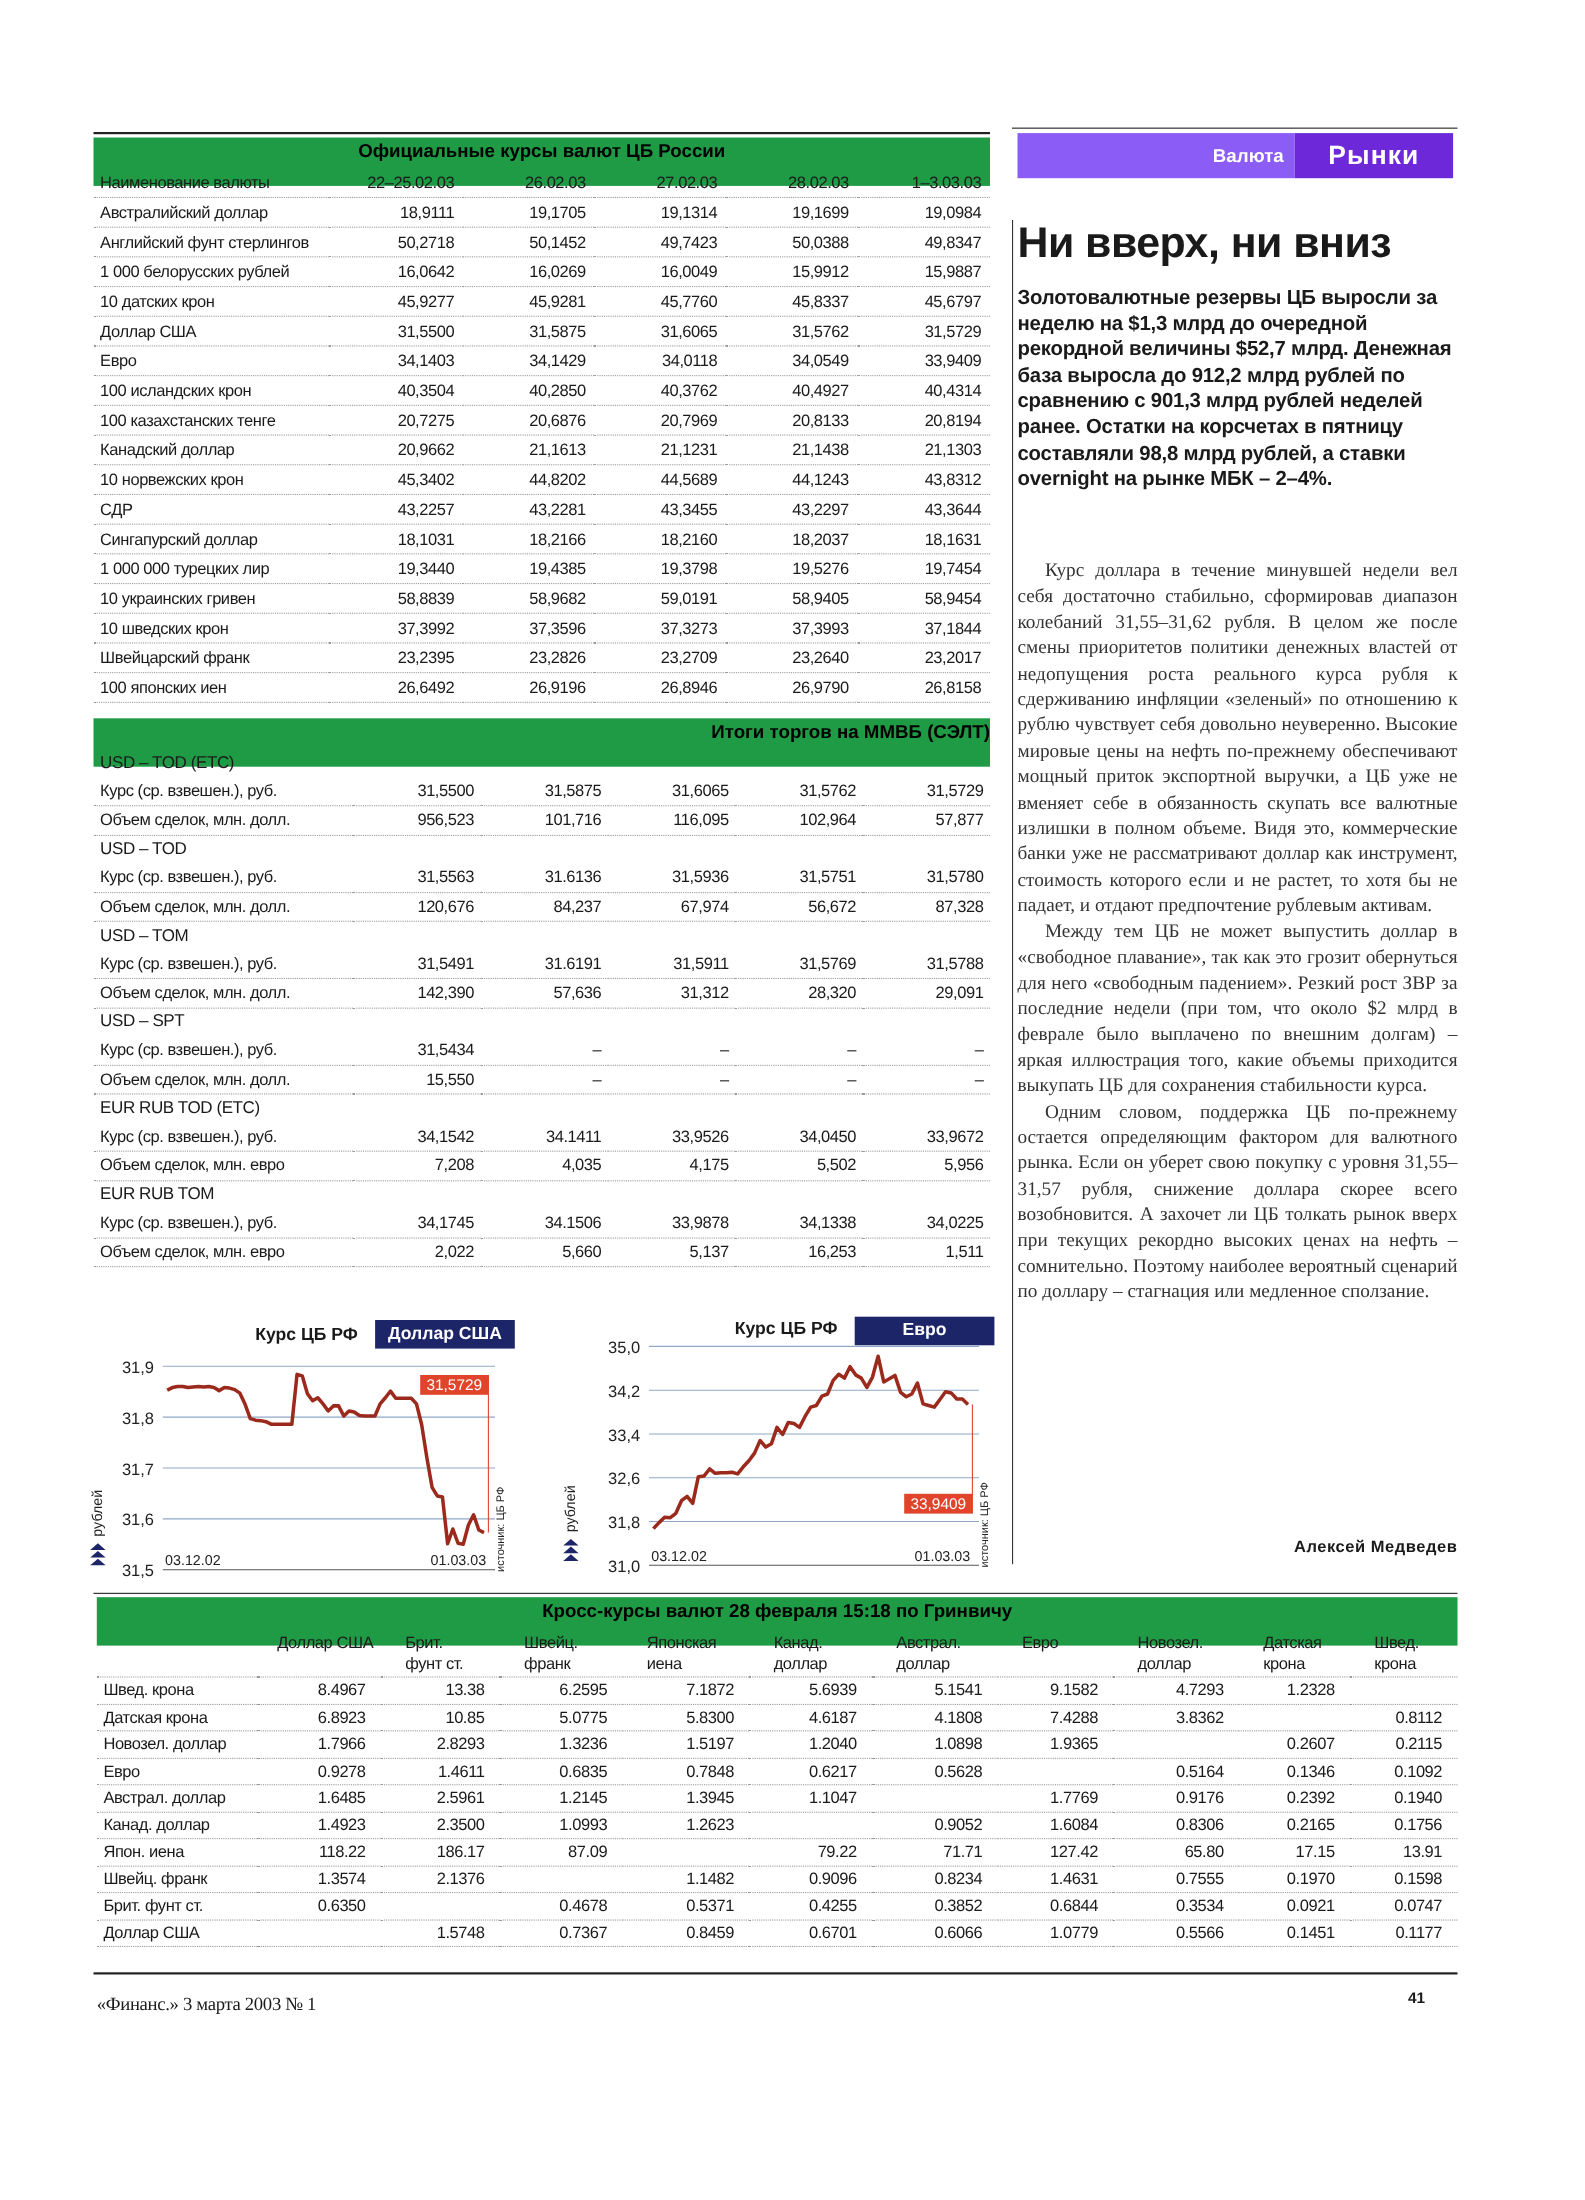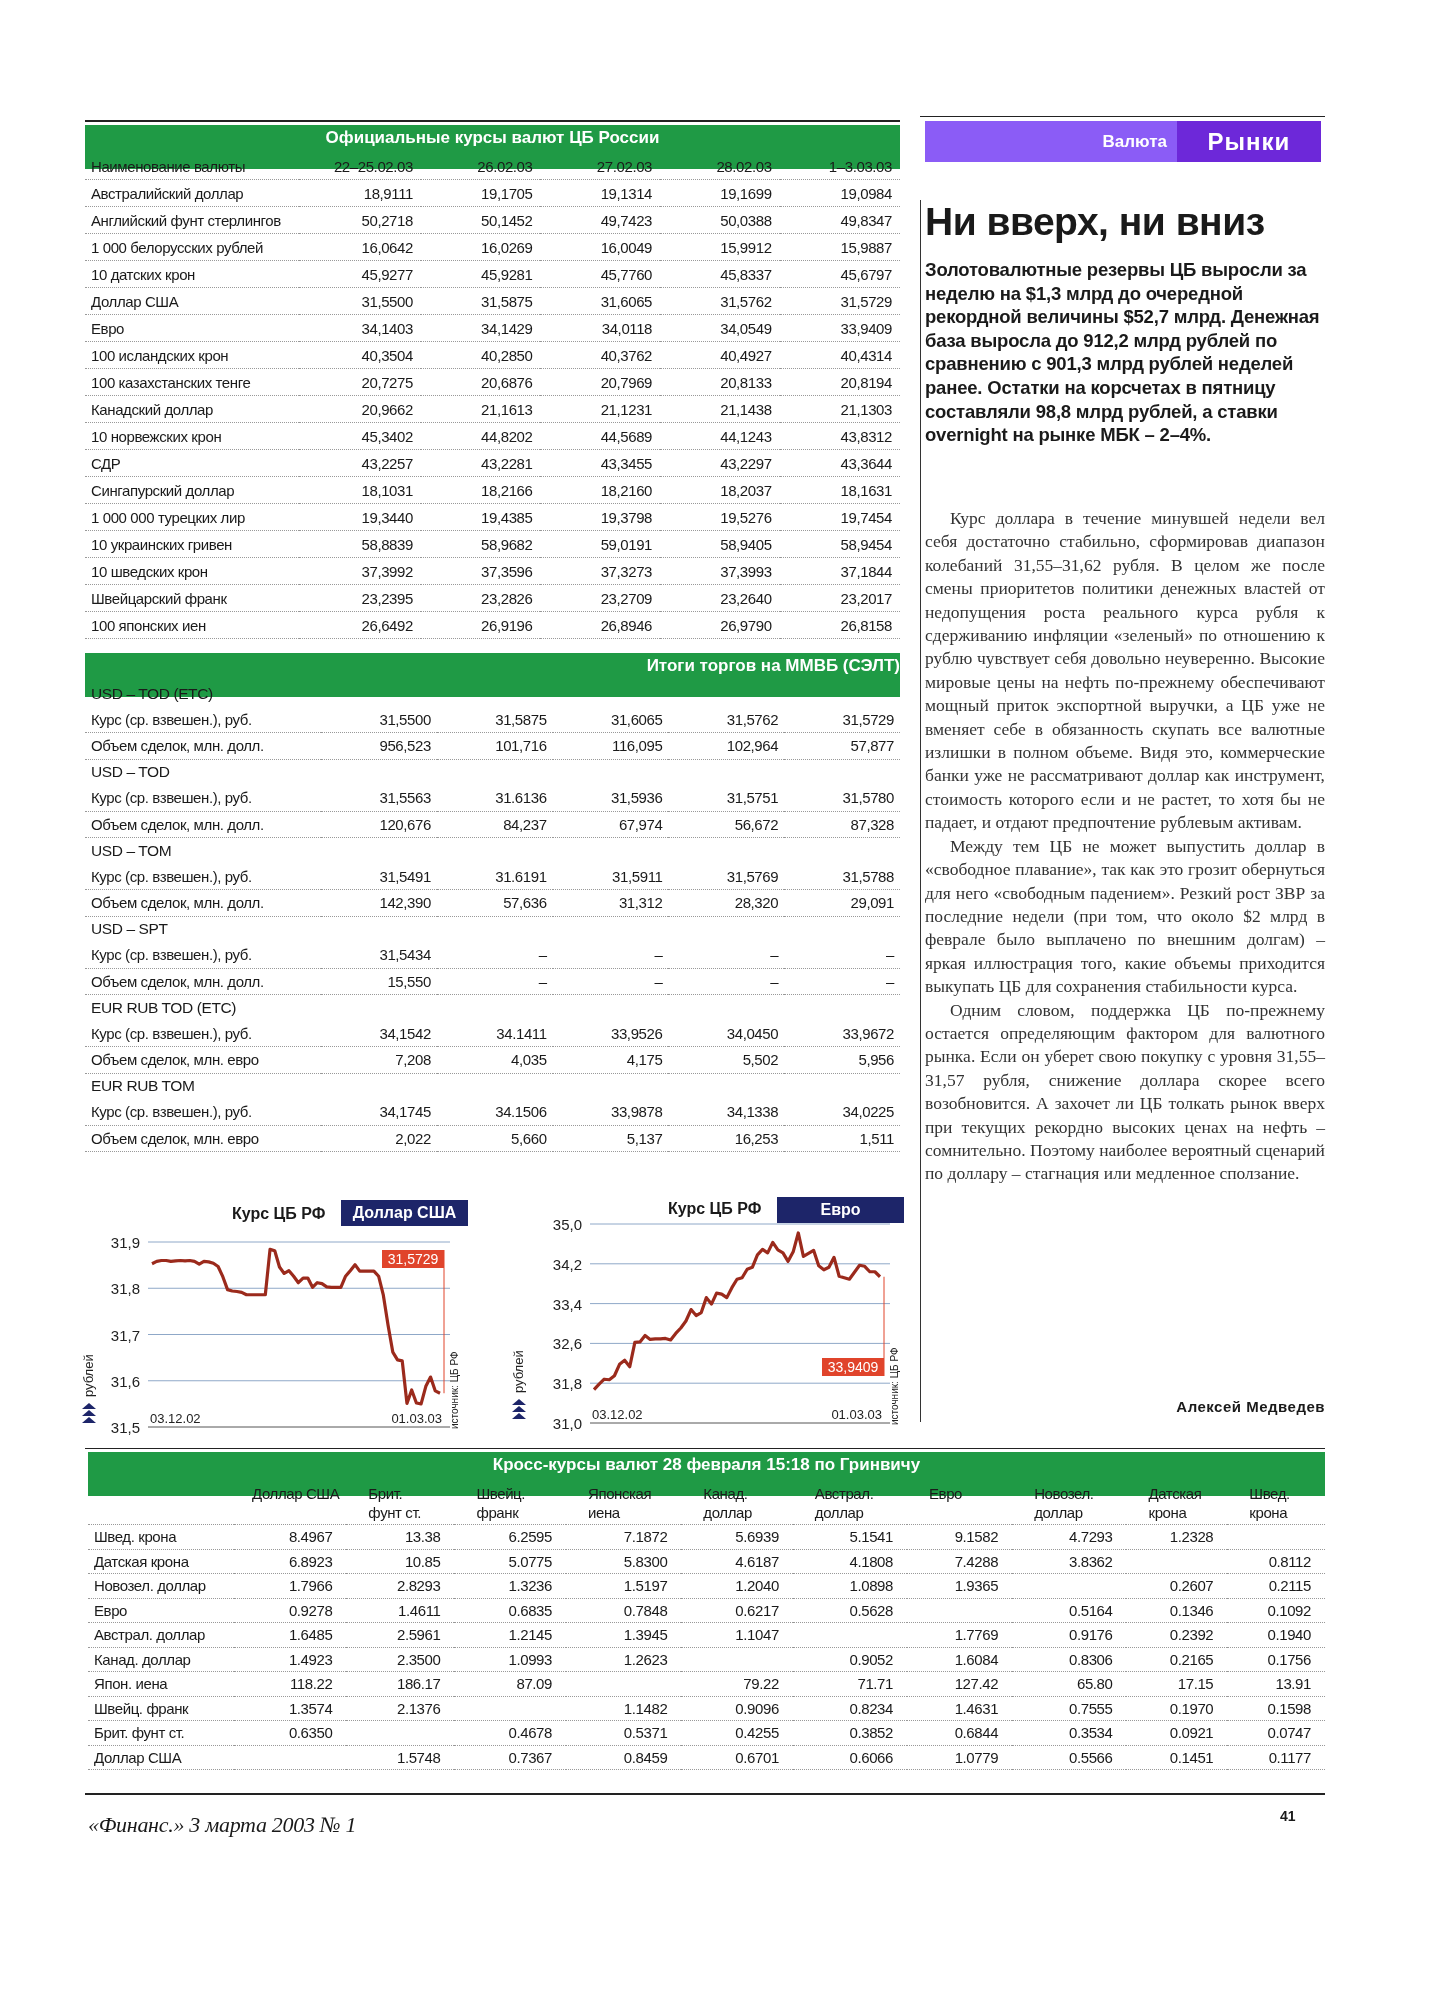--- a/index.html
+++ b/index.html
@@ -1,19 +1,19 @@
 <!DOCTYPE html>
 <html><head>
 <meta charset="utf-8">
 <style>
   html,body{margin:0;padding:0;background:#fff;}
   body{width:1441px;height:2000px;position:relative;font-family:"Liberation Sans",sans-serif;color:#1a1a1a;overflow:hidden;}
   .abs{position:absolute;}
   .rule{position:absolute;height:2px;background:#222;}
-  .green-head{background:#1f9a45;color:#ffffff;font-weight:bold;text-align:center;font-size:17px;line-height:26px;height:44px;}
+  .green-head{background:#1f9a45;color:#000000;font-weight:bold;text-align:center;font-size:17px;line-height:26px;height:44px;}
   table{border-collapse:collapse;}
   .cond{font-family:"Liberation Sans",sans-serif;font-size:15px;letter-spacing:-0.4px;}
   .t1 td{height:26px;border-bottom:1px dotted #999;padding:0;white-space:nowrap;}
   .t1 td.name{text-align:left;width:210px;padding-left:6px;}
   .t1 td.num{text-align:right;width:118px;padding-right:8px;}
   .t2 td{height:25.5px;padding:0;white-space:nowrap;}
   .t2 tr.val td{border-bottom:1px dotted #999;}
   .t2 td.name{text-align:left;width:250px;padding-left:6px;}
   .t2 td.num{text-align:right;width:130px;padding-right:6px;}
   .t2 tr.grp td{font-weight:normal;font-size:15.5px;margin-top:12px;}
@@ -26,21 +26,21 @@
   .brand-bar .b1{flex:0 0 252px;background:#8b5cf6;color:#fff;font-weight:bold;font-size:17px;text-align:right;padding-right:10px;line-height:41px;box-sizing:border-box;}
   .brand-bar .b2{flex:1;background:#6d28d9;color:#fff;font-weight:bold;font-size:24px;line-height:41px;text-align:center;letter-spacing:1px;}
   .vline{position:absolute;width:1px;background:#333;}
   .headline{position:absolute;left:925px;top:200px;font-size:39px;font-weight:bold;letter-spacing:-0.5px;}
   .lead{position:absolute;left:925px;top:258px;width:400px;font-size:18.5px;font-weight:bold;line-height:23.6px;letter-spacing:-0.2px;}
   .body{position:absolute;left:925px;width:400px;font-family:"Liberation Serif",serif;font-size:17.5px;line-height:23.4px;text-align:justify;color:#333;}
   .body p{margin:0;text-indent:25px;}
   .author{position:absolute;left:925px;width:400px;top:1398px;text-align:right;font-weight:bold;font-size:15px;letter-spacing:0.5px;}
   .chart-title{position:absolute;font-weight:bold;font-size:16px;}
   .chart-tag{position:absolute;background:#1d2569;color:#fff;font-weight:bold;font-size:16px;text-align:center;line-height:26px;height:26px;}
-  .footer-l{position:absolute;left:88px;top:1812px;font-family:"Liberation Serif",serif;font-size:22px;letter-spacing:-0.3px;font-style:italic;}
+  .footer-l{position:absolute;left:88px;top:1812px;font-family:"Liberation Serif",serif;font-size:17px;letter-spacing:-0.3px;}
   .footer-r{position:absolute;left:1280px;top:1808px;font-weight:bold;font-size:14px;}
   svg text{font-family:"Liberation Sans",sans-serif;}
 </style>
 </head>
 <body>
 
 <div class="rule" style="left:85px;top:120px;width:815px;"></div>
 
 <div class="abs green-head" style="left:85px;top:125px;width:815px;">Официальные курсы валют ЦБ России</div>
 <table class="abs t1 cond" style="left:85px;top:153px;width:815px;">

